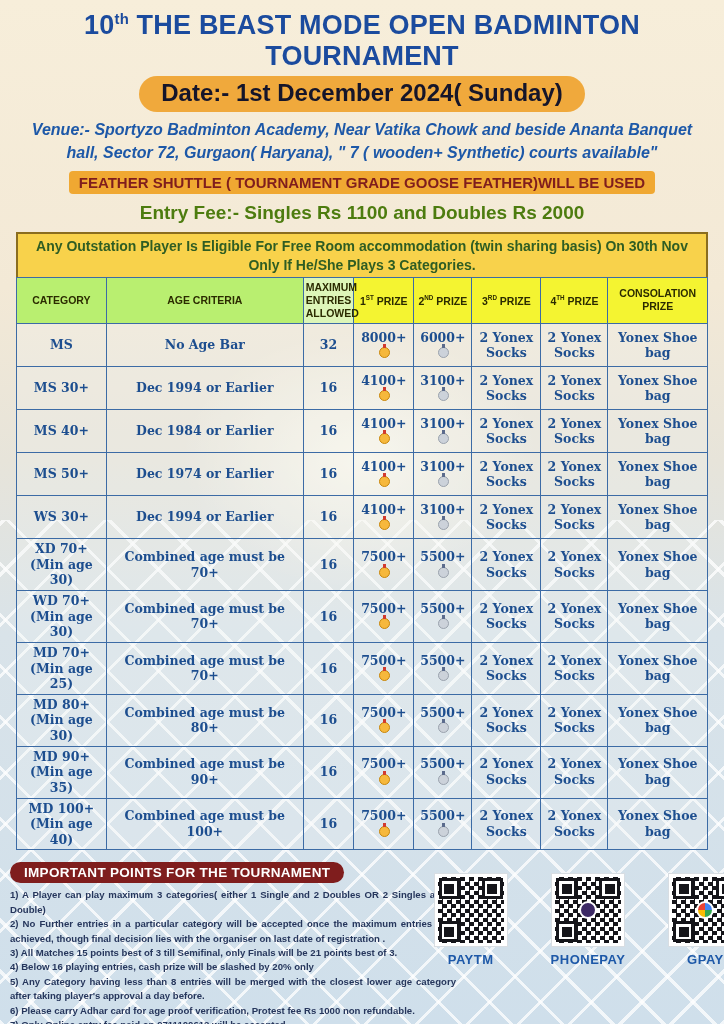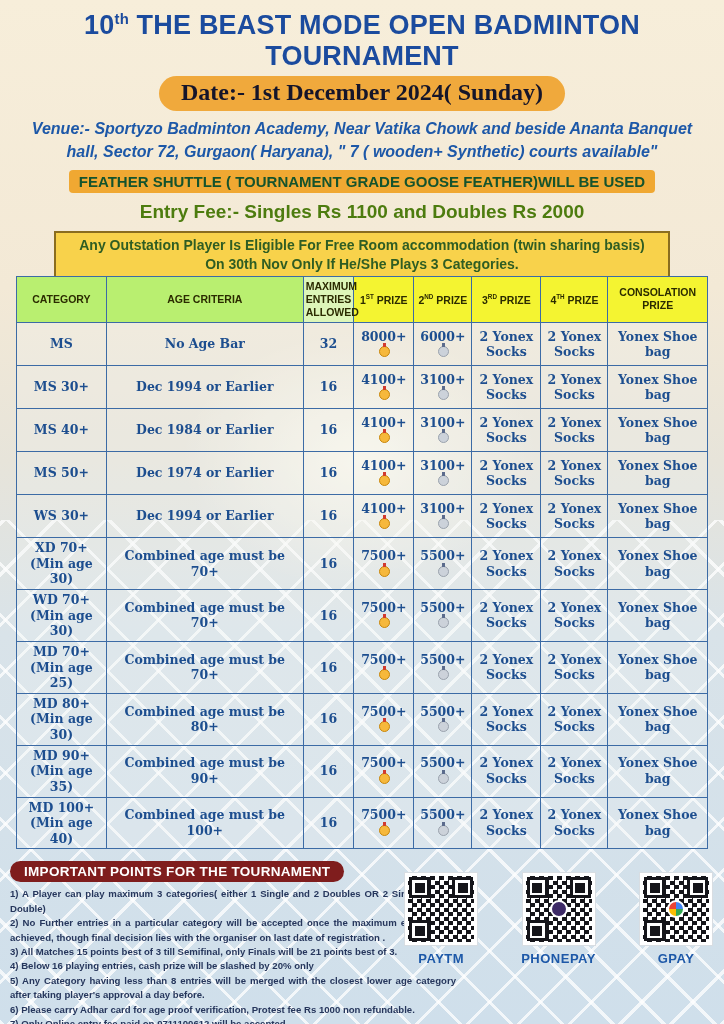--- a/index.html
+++ b/index.html
@@ -10,31 +10,31 @@
        background-image:
          repeating-linear-gradient(45deg, rgba(255,255,255,.75) 0 3px, transparent 3px 36px),
          repeating-linear-gradient(-45deg, rgba(255,255,255,.75) 0 3px, transparent 3px 36px);}
   .glow{position:absolute;left:180px;top:330px;width:360px;height:260px;border-radius:50%;
        background:radial-gradient(ellipse at center, rgba(255,252,240,.8), rgba(255,252,240,0) 70%);pointer-events:none;}
   .page{position:relative;z-index:2;width:724px;height:1024px;}
 
   
   .title{margin:10px 8px 4px;text-align:center;color:#1b4b9e;font-size:27px;font-weight:bold;letter-spacing:.2px;}
   .title sup{font-size:55%;vertical-align:super;}
-  .date-wrap{text-align:center;margin:2px 0 6px;font-family:Liberation Serif, serif;}
+  .date-wrap{text-align:center;margin:2px 0 6px;}
   .date-pill{display:inline-block;background:#f0a93c;border-radius:18px;padding:3px 22px 5px;
              color:#15152a;font-size:24px;font-weight:bold;}
   .venue{margin:4px 26px;text-align:center;color:#1d58a8;font-size:16px;font-weight:bold;line-height:1.45;font-style:italic;}
   .feather-wrap{text-align:center;margin:7px 0 2px;}
   .feather{display:inline-block;background:#f0a832;border-radius:4px;padding:3px 10px;
-           color:#14532d;font-size:15px;font-weight:bold;}
+           color:#7f1d1d;font-size:15px;font-weight:bold;}
   .entryfee{text-align:center;color:#4d7c0f;font-size:19px;font-weight:bold;margin:8px 0 8px;}
 
   
-  .outstation{width:616px;margin:0 auto;background:#f8d24b;border:2px solid #8a6d1f;border-bottom:none;
+  .outstation{width:692px;margin:0 auto;background:#f8d24b;border:2px solid #8a6d1f;border-bottom:none;
               color:#2f5d23;font-weight:bold;font-size:14px;text-align:center;padding:3px 14px;box-sizing:border-box;line-height:1.3;}
   table.maintab{width:692px;margin:0 auto;border-collapse:collapse;table-layout:fixed;}
   table.maintab th,table.maintab td{border:1.6px solid #3c6ba5;box-sizing:border-box;}
   table.maintab th{font-size:10.5px;font-weight:bold;color:#2b2b00;padding:3px 2px;line-height:1.25;text-transform:uppercase;}
   th.hgreen{background:#b9ef70;}
   th.hpale{background:#ddf6b8;}
   th.hyellow{background:#f4f431;}
   th sup{font-size:60%;}
   table.maintab td{font-family:"DejaVu Serif",serif;font-weight:bold;color:#1d4e8f;
                    font-size:12.5px;text-align:center;padding:2px 3px;height:43px;line-height:1.25;
@@ -53,21 +53,21 @@
 
   
   .bottom{display:flex;margin:12px 10px 0;}
   .points{width:452px;}
   .pill{display:inline-block;background:#7f1d1d;color:#fff;border-radius:14px;
         font-weight:bold;font-size:13.5px;padding:3px 14px;letter-spacing:.3px;}
   .plist{margin-top:5px;}
   .pitem{color:#26365c;font-size:9.6px;font-weight:bold;line-height:1.5;text-align:justify;}
   .payment{width:252px;margin-left:6px;text-align:center;}
   .payment .pill{font-size:11.5px;padding:3px 12px;}
-  .qr-row{display:flex;justify-content:flex-end;margin-top:12px;padding:0 2px;gap:44px;}
+  .qr-row{display:flex;justify-content:center;margin-top:12px;padding:0 2px;gap:44px;}
   .qr-item{width:76px;}
   .qr{width:66px;height:66px;margin:0 auto;background:#fff;border:3px solid #fff;position:relative;
       background-image:repeating-conic-gradient(#15151a 0% 25%, #ffffff 0% 50%);background-size:9px 9px;
       box-shadow:0 0 0 1px #d8dde2;}
   .qr .f{position:absolute;width:15px;height:15px;border:3px solid #15151a;background:#fff;}
   .qr .f::after{content:"";position:absolute;inset:2.5px;background:#15151a;}
   .qr .f.tl{left:1px;top:1px;} .qr .f.tr{right:1px;top:1px;} .qr .f.bl{left:1px;bottom:1px;}
   .qr .logo{position:absolute;left:50%;top:50%;width:18px;height:18px;margin:-9px 0 0 -9px;border-radius:50%;
             border:2px solid #fff;box-sizing:border-box;}
   .logo.gpay{background:conic-gradient(#4285f4 0 25%,#34a853 0 50%,#fbbc05 0 75%,#ea4335 0 100%);}

